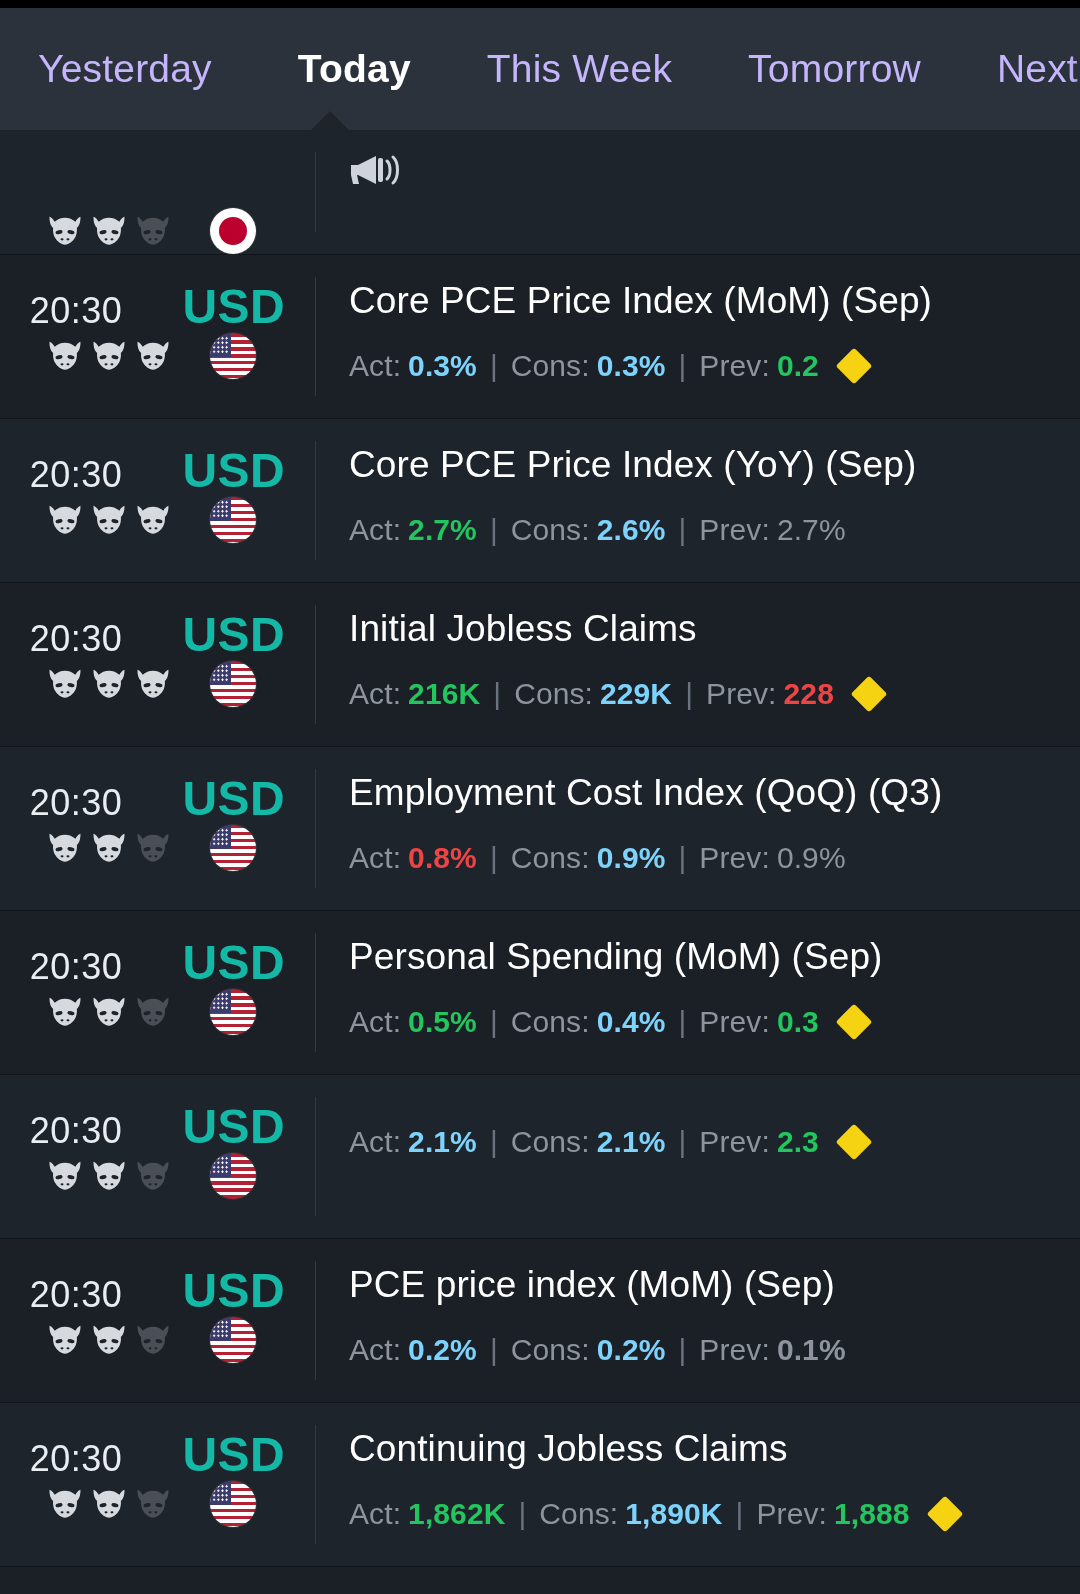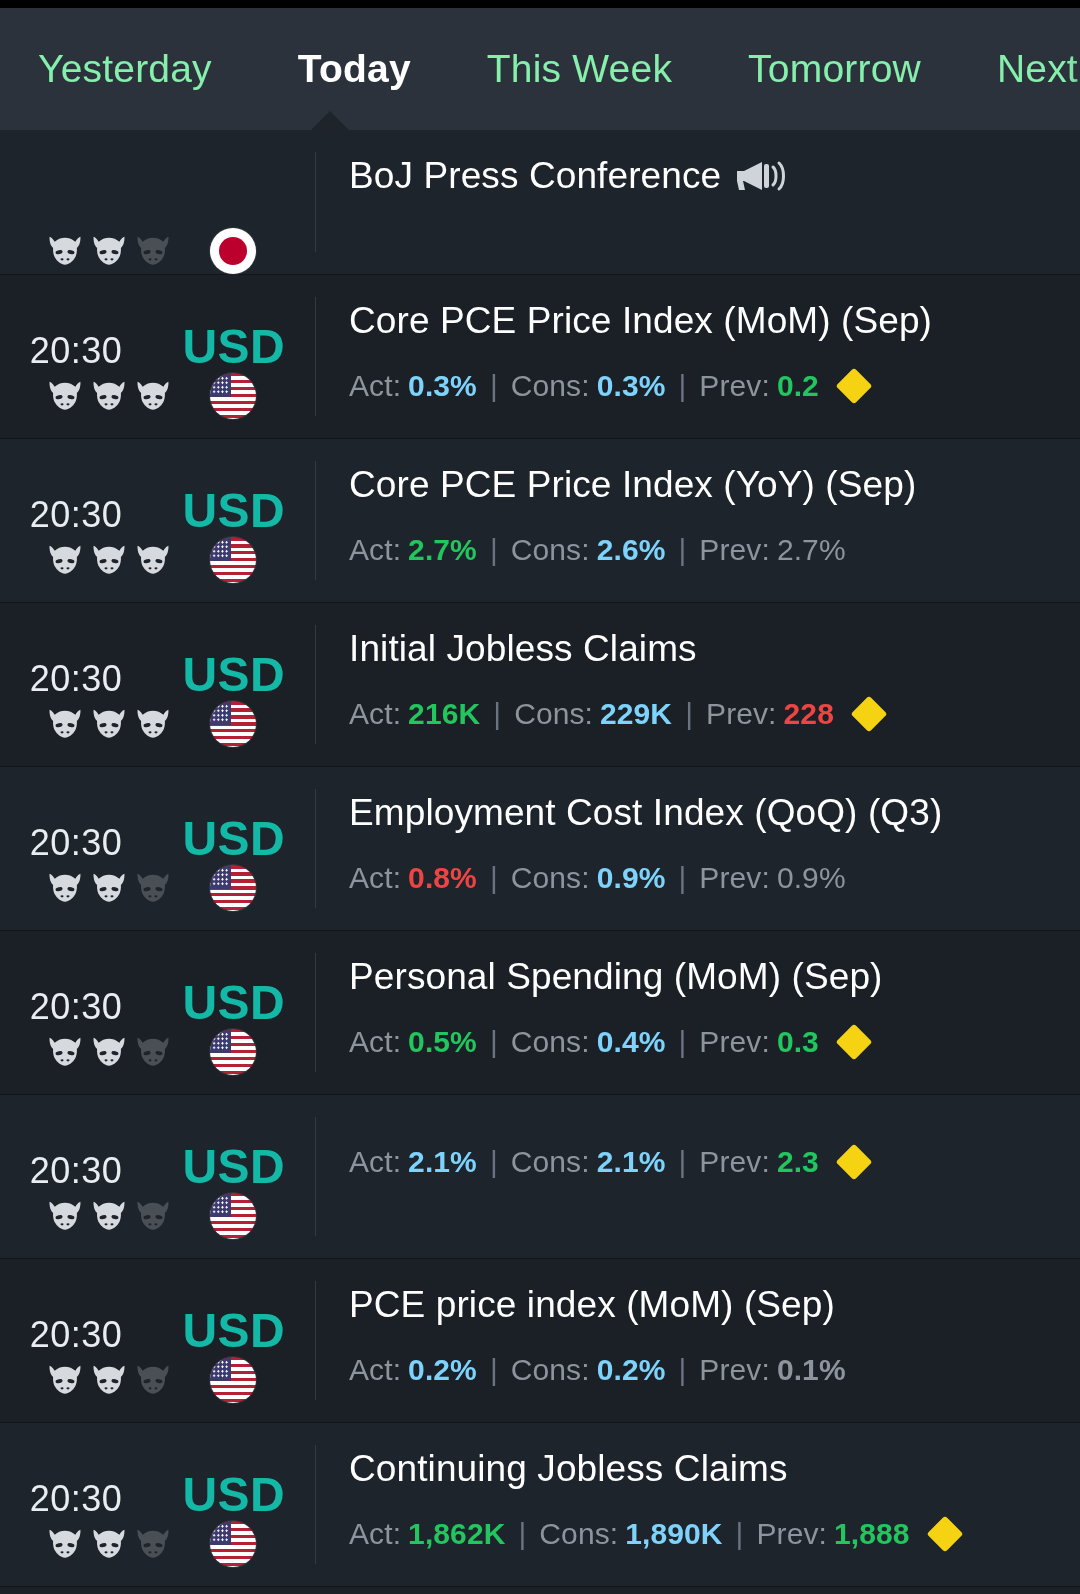--- a/index.html
+++ b/index.html
@@ -29,21 +29,21 @@
     height:122px;
     background:#2c323c;
     display:flex;
     align-items:center;
     padding-left:38px;
     white-space:nowrap;
     overflow:hidden;
   }
   .tab {
     font-size:39px;
-    color:#86efac;
+    color:#c4b5fd;
     letter-spacing:0.2px;
     padding:0 0;
     margin-right:76px;
     flex:0 0 auto;
   }
   .tab.active {
     color:#ffffff;
     font-weight:bold;
     margin-left:10px;
   }
@@ -81,21 +81,20 @@
     flex:0 0 315px;
     padding-top:24px;
     text-align:center;
   }
   .meta-top {
     display:flex;
     align-items:baseline;
     justify-content:center;
     gap:60px;
     height:44px;
-    margin-top:20px;
   }
   .time {
     font-size:36px;
     color:#e9edf2;
     letter-spacing:0.5px;
   }
   .cur {
     font-size:48px;
     color:#14b8a6;
     font-weight:bold;
@@ -265,21 +264,20 @@
               </svg>
             </div>
             <div class="flagwrap">
               <span class="flag flag-jp"></span>
             </div>
           </div>
         </div>
         <div class="vdiv"></div>
         <div class="content">
           <div class="title">
-            <span>BoJ Press Conference</span>
             <span style="display: inline-flex;">
               <svg class="megaphone" viewBox="0 0 50 32">
                 <path fill="#cfd4da" d="M2 11h7l18-9v28L9 21H8l2 9H4l-2-9H2z"></path>
                 <rect x="29" y="4" width="5" height="24" rx="2" fill="#cfd4da"></rect>
                 <path d="M38 7c4 3.5 4 14.5 0 18" stroke="#cfd4da" stroke-width="3" fill="none" stroke-linecap="round"></path>
                 <path d="M44 3c6 5.5 6 20.5 0 26" stroke="#cfd4da" stroke-width="3" fill="none" stroke-linecap="round"></path>
               </svg>
             </span>
           </div>
         </div>

